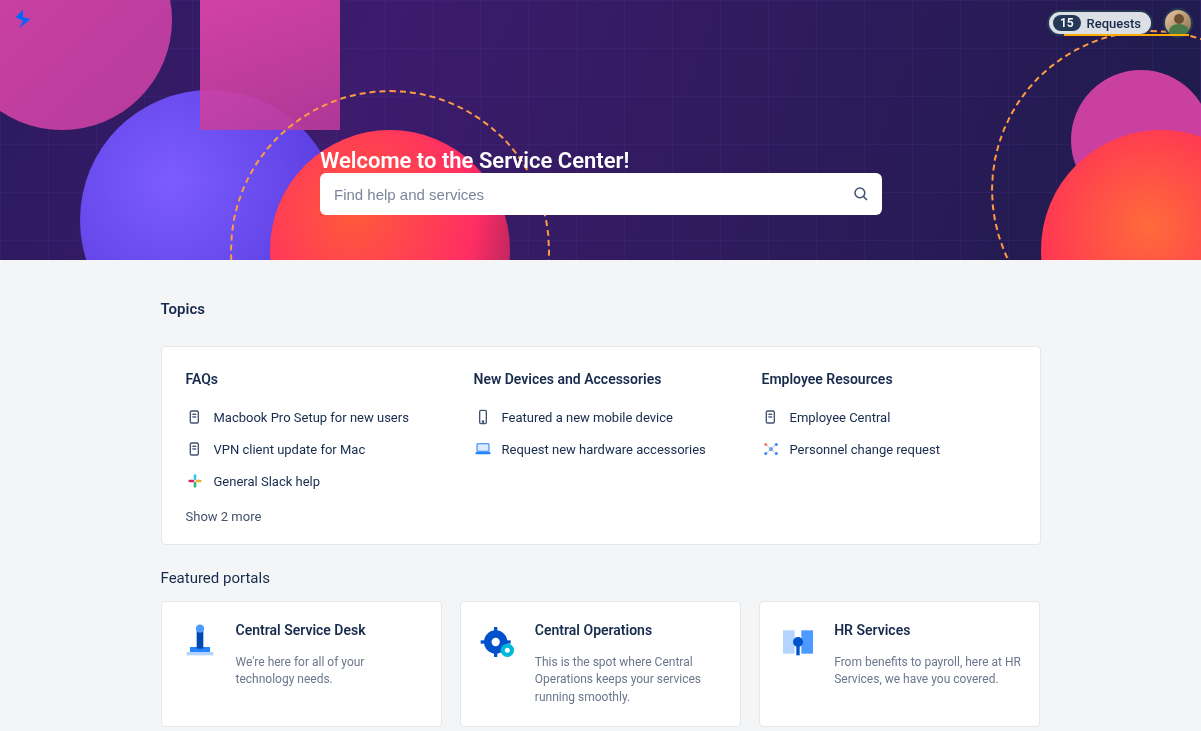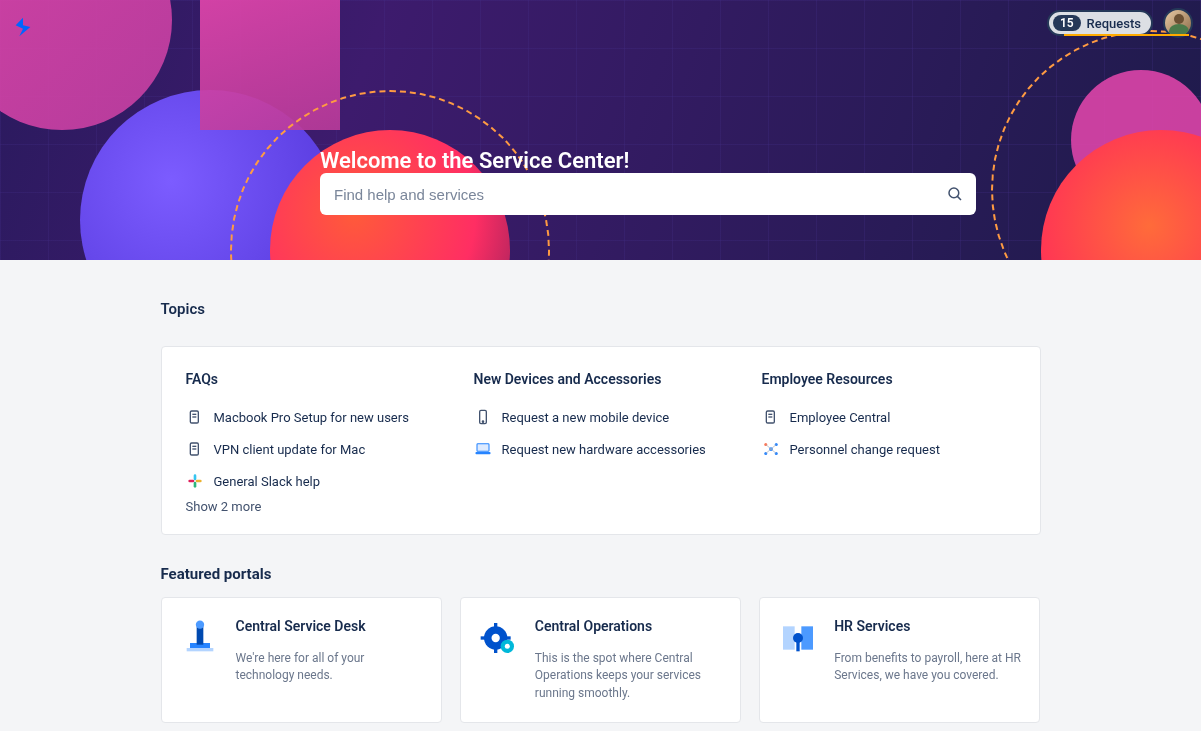--- a/index.html
+++ b/index.html
@@ -13,60 +13,60 @@
   position: relative;
   height: 260px;
   background: linear-gradient(110deg, #2a1a5e 0%, #3d1b6d 30%, #1e1b4b 100%);
   background-image:
     linear-gradient(rgba(70,50,140,0.25) 1px, transparent 1px),
     linear-gradient(90deg, rgba(70,50,140,0.25) 1px, transparent 1px),
     linear-gradient(110deg, #2a1a5e 0%, #3d1b6d 30%, #1e1b4b 100%);
   background-size: 48px 48px, 48px 48px, cover;
   overflow: hidden;
 }
-.hero-top { position: absolute; top: 8px; left: 12px; right: 8px; display: flex; justify-content: space-between; align-items:flex-end; z-index:5; }
+.hero-top { position: absolute; top: 8px; left: 12px; right: 8px; display: flex; justify-content: space-between; align-items:flex-start; z-index:5; }
 .logo { color: #0052cc; }
 .hero-top-right { display: flex; align-items:center; gap:10px; }
 .requests-pill { display:flex; align-items:center; gap:6px; background:#dcdfe4; border:2px solid #253858; border-radius:18px; padding:3px 10px 3px 4px; cursor:pointer; }
 .requests-count { background:#253858; color:#fff; border-radius:10px; padding:1px 7px; font-size:12px; font-weight:600; }
 .requests-label { font-size:13px; color:#172b4d; font-weight:500; }
 .avatar { width:30px; height:30px; border-radius:50%; border:2px solid #253858; background:linear-gradient(135deg,#e8c9a3,#8b6b4a); cursor:pointer; position:relative; overflow:hidden; }
 .avatar::after{content:"";position:absolute;top:4px;left:9px;width:10px;height:10px;border-radius:50%;background:#6b5033;}
 .avatar::before{content:"";position:absolute;bottom:-2px;left:4px;width:20px;height:14px;border-radius:50% 50% 0 0;background:#4a7a4a;}
 .active-underline{position:absolute;top:34px;right:12px;height:2px;width:125px;background:#ffab00;z-index:5;}
 .hero-shapes { position:absolute; inset:0; }
 .shape-pink-circle-top{position:absolute;left:-48px;top:-90px;width:220px;height:220px;border-radius:50%;background:linear-gradient(135deg,#e847ae,#c740a3);opacity:0.88;}
 .shape-purple-circle-bl{position:absolute;left:80px;top:90px;width:260px;height:260px;border-radius:50%;background:radial-gradient(circle at 35% 35%,#7c5cff,#5a3de0 70%);}
 .shape-pink-square{position:absolute;left:200px;top:-20px;width:140px;height:150px;background:linear-gradient(160deg,#e847ae,#b93b9a);opacity:0.9;}
 .shape-orange-glow-l{position:absolute;left:270px;top:130px;width:240px;height:240px;border-radius:50%;background:radial-gradient(circle at 35% 35%,#ff5a3a,#ff2e63 55%,#6a1b5a 100%);}
 .shape-ring-l{position:absolute;left:230px;top:90px;width:320px;height:320px;border-radius:50%;border:2px dashed #ff9b42;}
 .shape-orange-br{position:absolute;right:-80px;bottom:-110px;width:240px;height:240px;border-radius:50%;background:radial-gradient(circle at 45% 40%,#ff6b3a,#ff3355 60%,#5a1a4a);}
 .shape-ring-r{position:absolute;right:-110px;top:30px;width:320px;height:320px;border-radius:50%;border:2px dashed #ff9b42;}
 .shape-pink-blob-r{position:absolute;right:-10px;top:70px;width:140px;height:140px;border-radius:50%;background:#e847ae;opacity:0.85;}
 .hero-center { position:relative; z-index:4; max-width:880px; margin:0 auto; padding-top:148px; padding-left:320px; padding-right:320px; box-sizing:content-box; }
 .hero-title { font-size:22px; font-weight:600; color:#fff; margin-bottom:0; white-space:nowrap;}
-.search-wrap{position:relative; width:656px;}
+.search-wrap{position:relative; width:562px;}
 .search-input{width:100%; height:42px; border-radius:6px; border:none; padding:0 44px 0 14px; font-size:15px; color:#172b4d; background:#fff; outline:none;}
 .search-input::placeholder{color:#7a869a;}
 .search-icon{position:absolute; right:12px; top:50%; transform:translateY(-50%); color:#42526e;}
 .content{max-width:880px; margin:0 auto; padding:40px 0 40px;}
 .section-label{font-size:15px; font-weight:600; color:#172b4d; margin-bottom:28px;}
 .topics-card{background:#fff; border:1px solid #e4e6ea; border-radius:4px; padding:24px 24px 20px; display:flex; gap:34px;}
 .topic-col{flex:1;}
 .topic-title{font-size:14px; font-weight:600; margin-bottom:14px; color:#172b4d;}
 .topic-list{list-style:none;}
 .topic-item{display:flex; align-items:center; gap:10px; font-size:13px; color:#172b4d; padding:7px 0; cursor:pointer;}
 .topic-icon{width:18px;height:18px;display:flex;align-items:center;justify-content:center;flex-shrink:0;}
-.show-more{font-size:13px; color:#42526e; margin-top:2px; cursor:pointer;}
+.show-more{font-size:13px; color:#42526e; margin-top:12px; cursor:pointer;}
 .portals{display:flex; gap:18px;}
 .portal-card{flex:1; background:#fff; border:1px solid #e4e6ea; border-radius:4px; padding:20px 18px; display:flex; gap:16px; cursor:pointer;}
 .portal-icon{width:40px;height:40px;flex-shrink:0;display:flex;align-items:center;justify-content:center;}
 .portal-title{font-size:14px; font-weight:600; color:#172b4d; margin-bottom:16px;}
 .portal-desc{font-size:12px; color:#6b778c; line-height:1.45;}
-.featured-label{font-size:15px; font-weight:700; margin:30px 0 14px;}
+.featured-label{font-size:15px; font-weight:400; margin:24px 0 14px;}
 svg{display:block;}
 </style>
 </head>
 <body>
 
 <div class="hero">
   <div class="hero-shapes">
     <div class="shape-pink-circle-top"></div>
     <div class="shape-purple-circle-bl"></div>
     <div class="shape-pink-square"></div>
@@ -152,21 +152,21 @@
     <div class="topic-col">
       <div class="topic-title">New Devices and Accessories</div>
       <ul class="topic-list">
         <li class="topic-item">
           <span class="topic-icon">
               <svg width="16" height="16" viewBox="0 0 24 24" fill="none" stroke="#42526e" stroke-width="2">
                 <rect x="7" y="2" width="10" height="20" rx="2"></rect>
                 <circle cx="12" cy="19" r="1" fill="#42526e"></circle>
               </svg>
             </span>
-          <span>Request a new mobile device</span>
+          <span>Featured a new mobile device</span>
         </li>
         <li class="topic-item">
           <span class="topic-icon">
               <svg width="18" height="18" viewBox="0 0 24 24" fill="none">
                 <rect x="4" y="5" width="16" height="10" rx="1" fill="#deebff" stroke="#2684ff" stroke-width="1.4"></rect>
                 <rect x="2" y="16" width="20" height="3" rx="1" fill="#2684ff"></rect>
               </svg>
             </span>
           <span>Request new hardware accessories</span>
         </li>

